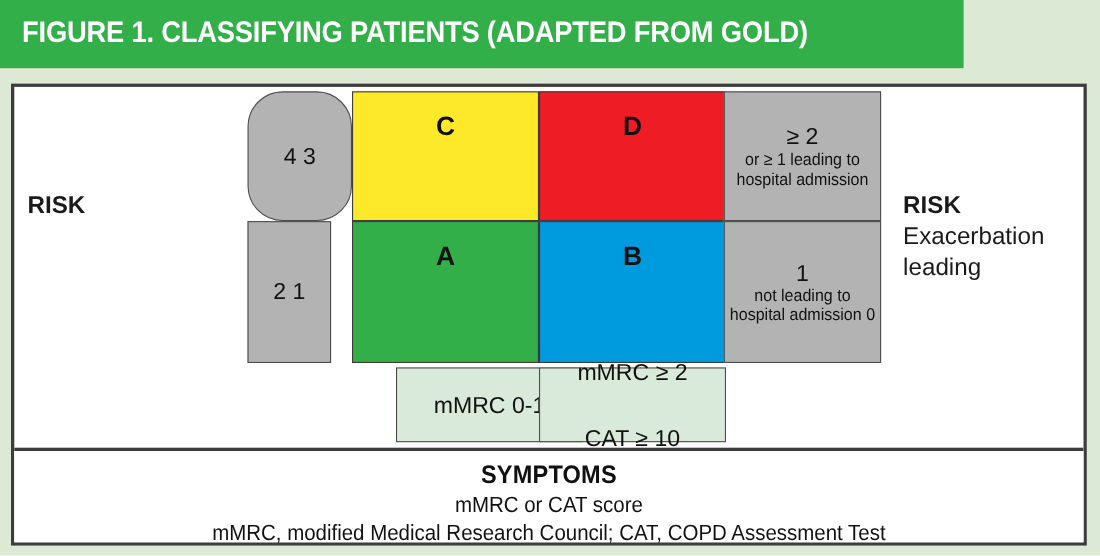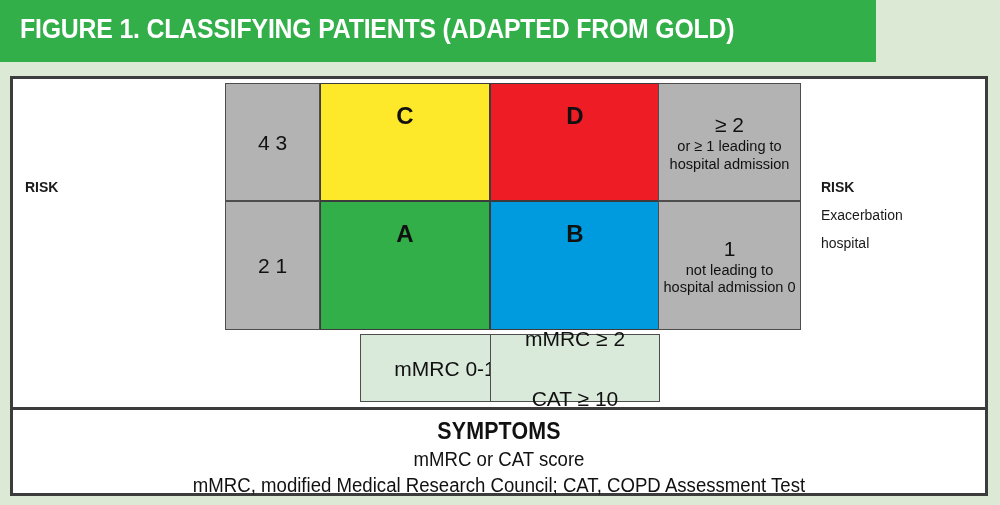--- a/index.html
+++ b/index.html
@@ -54,21 +54,21 @@
   #matrix-region {
     position: absolute;
     left: 0;
     top: 0;
     width: 972px;
     height: 331px;
   }
 
   .panel-text {
     position: absolute;
-    font-size: 14px;
+    font-size: 22px;
     line-height: 28px;
     color: #1a1a1a;
     white-space: pre-line;
   }
   .panel-text .panel-title {
     font-weight: bold;
     display: block;
   }
 
   #risk-left-panel  { left: 12px;  top: 66px;  width: 200px; }
@@ -90,22 +90,22 @@
   .axis-cell .big {
     font-size: 21px;
     line-height: 25px;
   }
   .axis-cell .small {
     font-size: 15.5px;
     line-height: 17.5px;
     transform: scaleX(0.94);
   }
 
-  #gold-cell-top    { left: 212px; top: 4px;   width: 95px;  height: 118px; }
-  #gold-cell-bottom { left: 212px; top: 122px; width: 95px;  height: 129px; }
+  #gold-cell-top    { left: 212px; top: 4px;   width: 95px;  height: 118px; border-radius: 32px; }
+  #gold-cell-bottom { left: 212px; top: 122px; width: 76px;  height: 129px; }
   #exac-cell-top    { left: 645px; top: 4px;   width: 143px; height: 118px; }
   #exac-cell-bottom { left: 645px; top: 122px; width: 143px; height: 129px; }
 
   
   .quadrant {
     position: absolute;
     border: 1.5px solid #3c3c3c;
     box-sizing: border-box;
     display: flex;
     align-items: flex-start;
@@ -183,21 +183,21 @@
 <div id="figure-body">
 
   <div id="matrix-region">
 
     <div class="panel-text" id="risk-left-panel">
       <span class="panel-title">RISK</span>
     </div>
 
     <div class="panel-text" id="risk-right-panel">
       <span class="panel-title">RISK</span><span>Exacerbation
-hospital</span>
+leading</span>
     </div>
 
     <div class="axis-cell" id="gold-cell-top">
       <span class="big">4
 3</span>
     </div>
     <div class="axis-cell" id="gold-cell-bottom">
       <span class="big">2
 1</span>
     </div>

